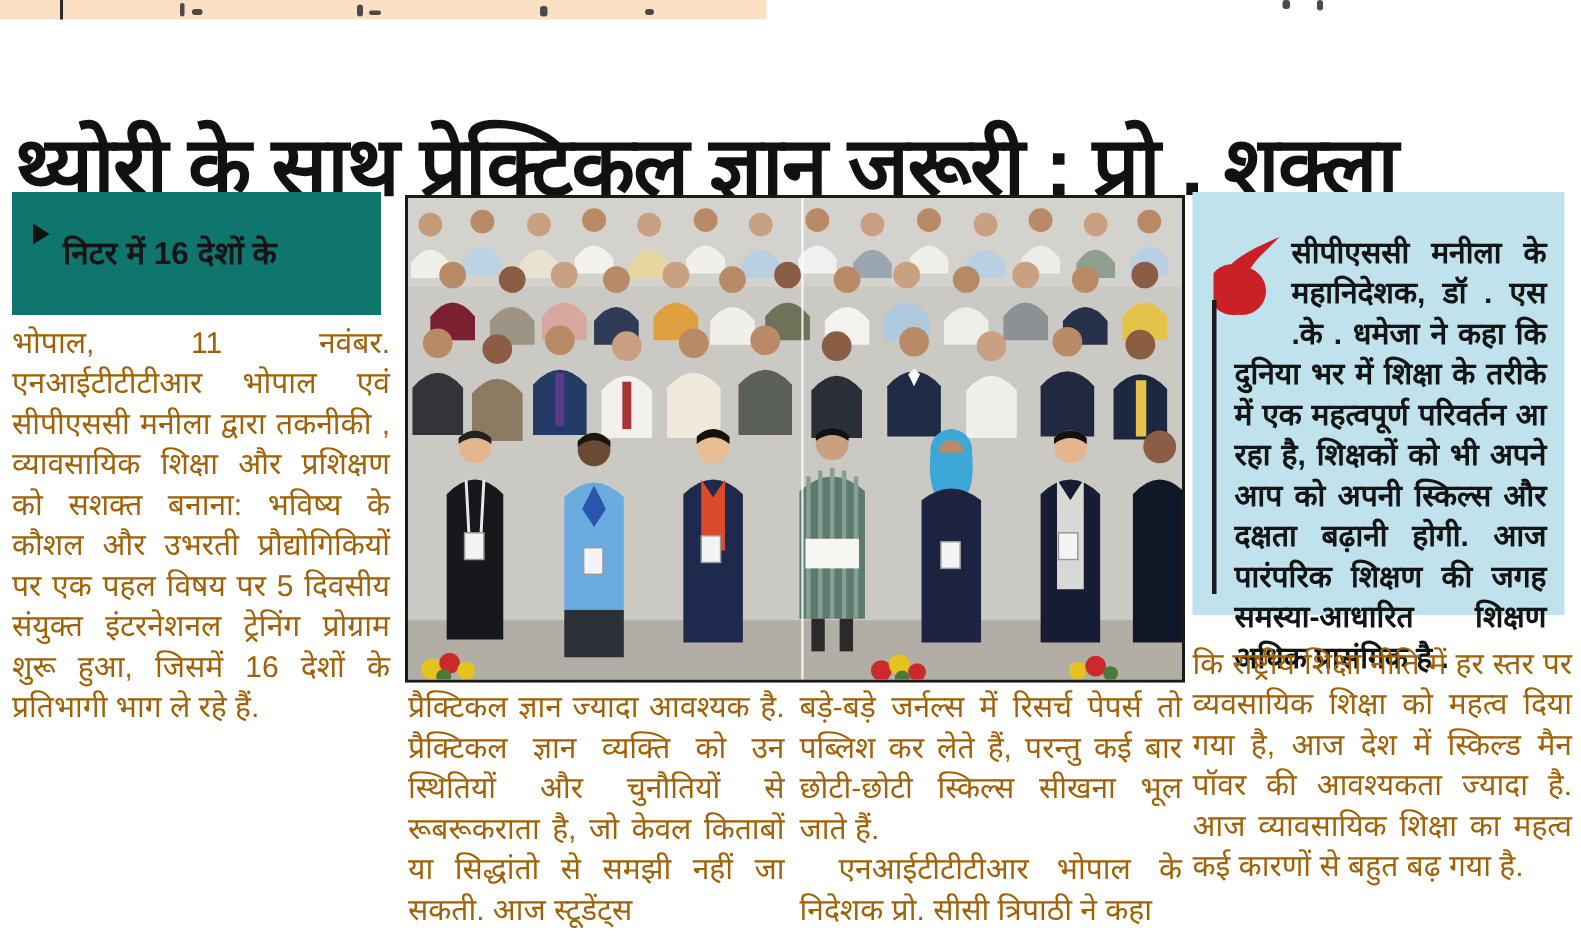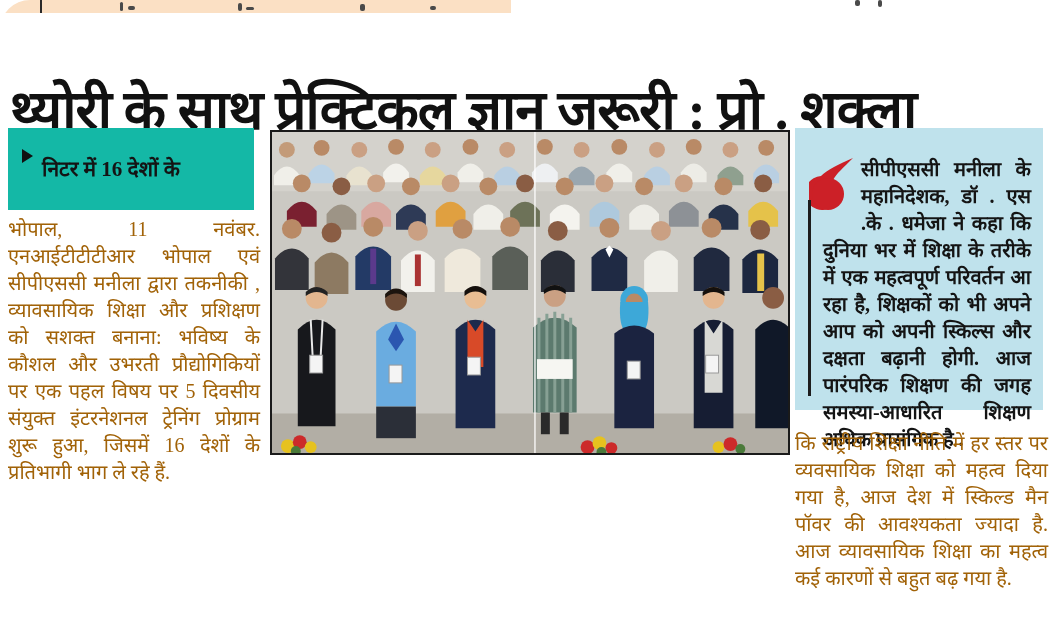--- a/index.html
+++ b/index.html
@@ -1,35 +1,35 @@
 <!DOCTYPE html>
 <html><head>
 <meta charset="utf-8">
 <style>
   html,body{margin:0;padding:0;background:#ffffff;}
   #page{position:relative;width:1054px;height:625px;background:#ffffff;overflow:hidden;
-        font-family:Liberation Serif, serif;color:#161616;border-radius:30px;}
+        font-family:Liberation Sans, sans-serif;color:#161616;}
 
   
   .topstrip{position:absolute;left:0;top:0;width:511px;height:13px;background:#fbe0c4;}
   .topstrip .vbar{position:absolute;left:40px;top:0;width:2px;height:13px;background:#2a2a2a;}
   .remnant{position:absolute;background:#4a4a4a;border-radius:2px;}
 
   
   .headline{position:absolute;left:10px;top:26px;width:1040px;height:96px;
             font-size:55px;font-weight:800;letter-spacing:-1px;color:#111;
             white-space:nowrap;line-height:96px;}
 
   
   .bodytext{font-size:20px;line-height:27px;text-align:justify;color:#a16207;}
   .bodytext p{margin:0;}
   .bodytext p.indent{text-indent:26px;}
 
   
-  .kicker{position:absolute;left:8px;top:128px;width:246px;height:82px;background:#14b8a6;
+  .kicker{position:absolute;left:8px;top:128px;width:246px;height:82px;background:#0f766e;
           display:flex;align-items:center;padding:0 0 0 14px;box-sizing:border-box;}
   .kicker .tri{width:0;height:0;border-left:11px solid #111;border-top:7px solid transparent;
                border-bottom:7px solid transparent;margin:-26px 9px 0 0;flex:0 0 auto;}
   .kicker .ktext{font-size:21px;line-height:27px;font-weight:bold;color:#141414;}
 
   .leftcol{position:absolute;left:8px;top:216px;width:252px;}
 
   
   .photo{position:absolute;left:270px;top:130px;width:520px;height:325px;
          border:2px solid #1a1a1a;box-sizing:border-box;background:#cbc9c3;}
@@ -324,20 +324,27 @@
           <circle cx="-10" cy="3" r="6" fill="#e6c21f"></circle>
             <circle cx="2" cy="0" r="7" fill="#cc2a2a"></circle>
             <circle cx="12" cy="5" r="5" fill="#4a7a3a"></circle>
         </g>
       </g>
 
       <line x1="265" y1="0" x2="265" y2="325" stroke="#ffffff" stroke-width="1.5" opacity="0.85"></line>
     </svg>
   </div>
 
+  <div class="midcolA bodytext">
+    <p>प्रैक्टिकल ज्ञान ज्यादा आवश्यक है. प्रैक्टिकल ज्ञान व्यक्ति को उन स्थितियों और चुनौतियों से रूबरूकराता है, जो केवल किताबों या सिद्धांतो से समझी नहीं जा सकती. आज स्टूडेंट्स</p>
+  </div>
+  <div class="midcolB bodytext">
+    <p>बड़े-बड़े जर्नल्स में रिसर्च पेपर्स तो पब्लिश कर लेते हैं, परन्तु कई बार छोटी-छोटी स्किल्स सीखना भूल जाते हैं.</p>
+    <p class="indent">एनआईटीटीटीआर भोपाल के निदेशक प्रो. सीसी त्रिपाठी ने कहा</p>
+  </div>
 
   <div class="quotebox">
     <div class="qline"></div>
     <svg class="qmark" viewBox="0 0 46 54">
       <path d="M44 0 C34 10 28 15 24 22 A17 17 0 1 1 12 18 C18 12 30 6 44 0 Z" fill="#cc2027"></path>
       <circle cx="19" cy="36" r="16" fill="#cc2027"></circle>
     </svg>
     <div class="qtext">सीपीएससी मनीला के महानिदेशक, डॉ . एस .के . धमेजा ने कहा कि दुनिया भर में शिक्षा के तरीके में एक महत्वपूर्ण परिवर्तन आ रहा है, शिक्षकों को भी अपने आप को अपनी स्किल्स और दक्षता बढ़ानी होगी. आज पारंपरिक शिक्षण की जगह समस्या-आधारित शिक्षण अधिक प्रासंगिक है .</div>
   </div>
 

